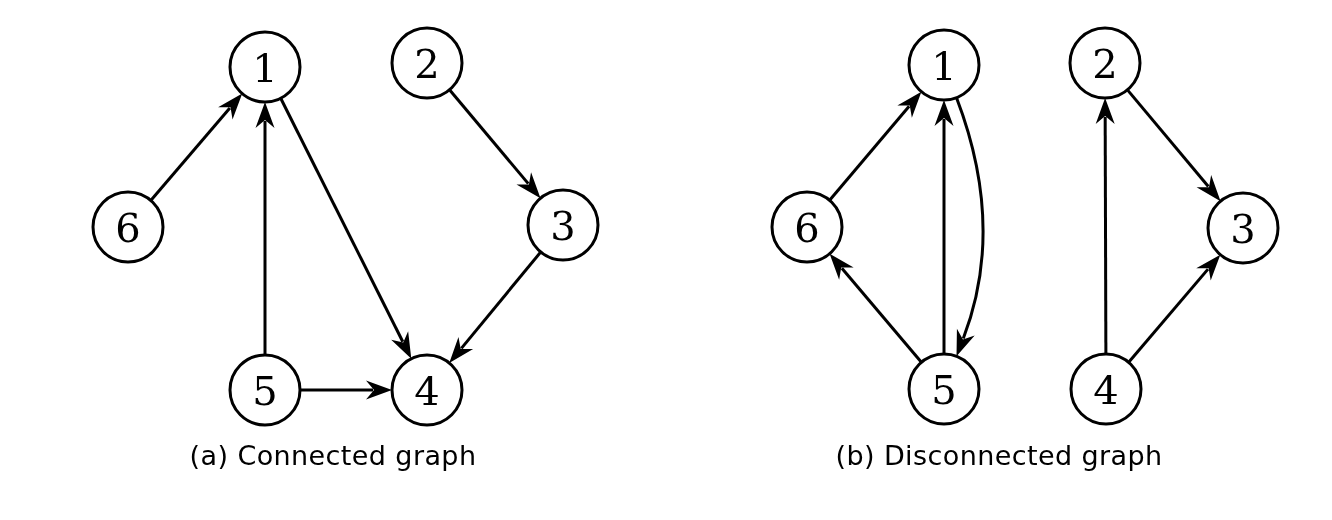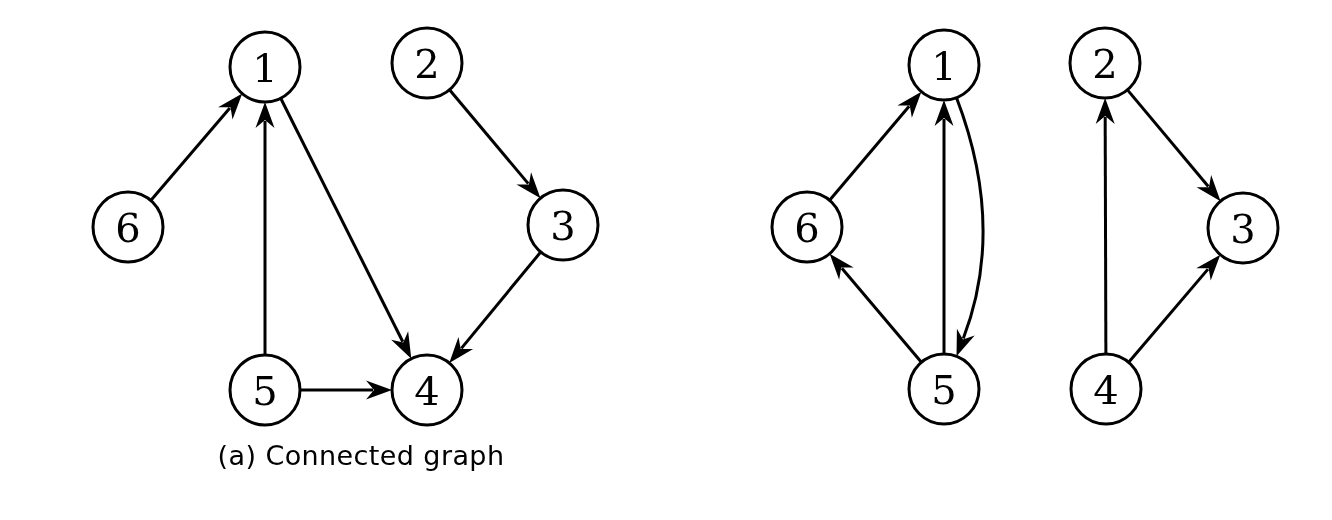--- a/index.html
+++ b/index.html
@@ -63,21 +63,20 @@
     position: absolute;
     left: 0;
     width: 666px;
     top: 440px;
     text-align: center;
     font-family: "DejaVu Sans", sans-serif;
     font-size: 27px;
     letter-spacing: 0.4px;
     color: #000000;
     white-space: nowrap;
-    padding-left: 28px;
   }
 </style>
 </head>
 <body>
 
 <div id="figure-root">
 
   <div class="graph-panel" id="panel-a">
     <svg class="graph-svg" id="svg-a" viewBox="0 0 666 440">
         <g>
@@ -180,15 +179,16 @@
         </g>
         <g>
           <circle class="node-circle" cx="278" cy="389" r="35"></circle>
           <text class="node-label" x="278" y="390">5</text>
         </g>
         <g>
           <circle class="node-circle" cx="141" cy="227" r="35"></circle>
           <text class="node-label" x="141" y="228">6</text>
         </g>
       </svg>
+    <div class="panel-caption">(b) Disconnected graph</div>
   </div>
 
 </div>
 
 </body></html>

